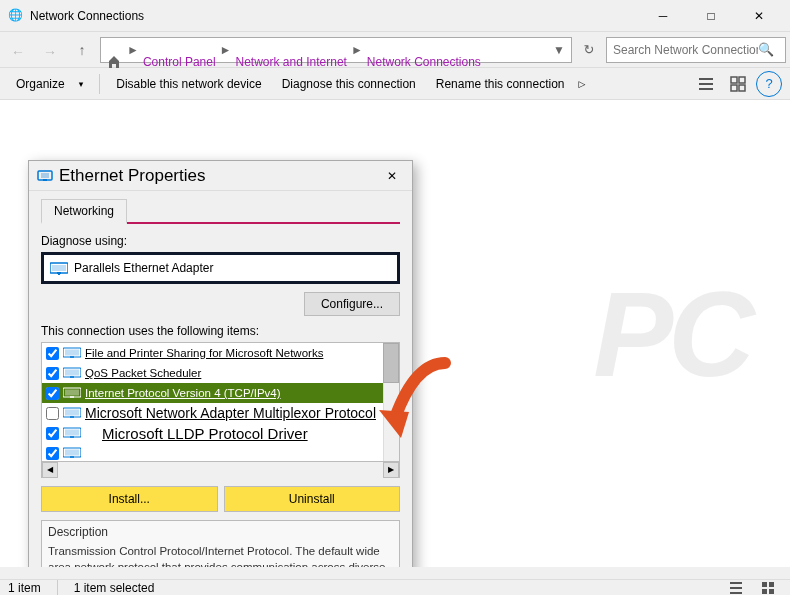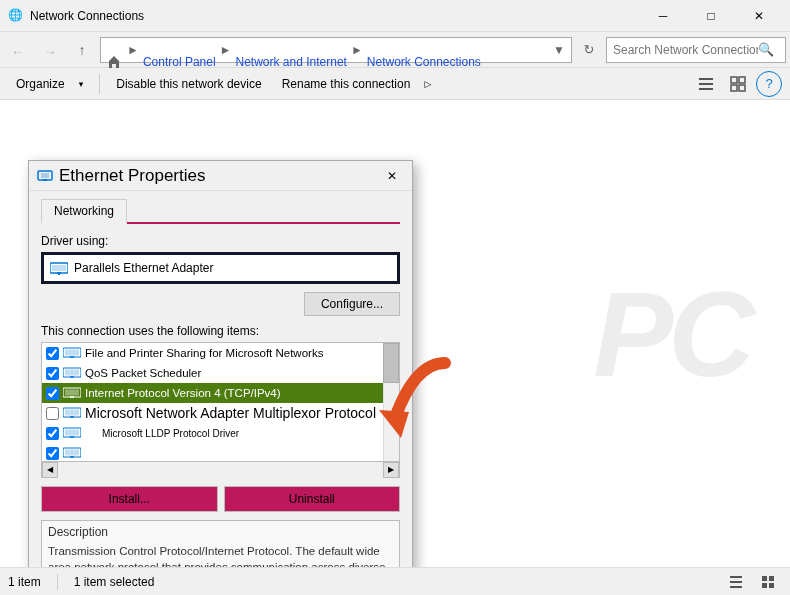--- a/index.html
+++ b/index.html
@@ -76,21 +76,21 @@
       height: 26px;
       background: white;
       border: 1px solid #aaa;
       display: flex;
       align-items: center;
       padding: 0 6px;
       font-size: 12px;
       gap: 4px;
     }
     .path-part {
-      color: #1d4ed8;
+      color: #a21caf;
       margin-top: 24px;
     }
     .path-sep { color: #666; }
     .path-dropdown {
       margin-left: auto;
       cursor: pointer;
       color: #666;
     }
     .refresh-btn {
       width: 26px;
@@ -200,21 +200,21 @@
       user-select: none;
       font-style: italic;
     }
 
     
     .status-bar {
       position: absolute;
       bottom: 0;
       left: 0;
       right: 0;
-      height: 28px;
+      height: 16px;
       background: #f0f0f0;
       border-top: 1px solid #ddd;
       display: flex;
       align-items: center;
       padding: 0 8px;
       gap: 16px;
       font-size: 12px;
     }
     .status-sep {
       width: 1px;
@@ -334,20 +334,21 @@
       overflow-y: auto;
       position: relative;
     }
     .list-item {
       display: flex;
       align-items: center;
       padding: 2px 4px;
       font-size: 11.5px;
       gap: 4px;
       height: 20px;
+      text-decoration: underline;
     }
     .list-item.selected {
       background: #4d7c0f;
       color: white;
     }
     .list-item input[type="checkbox"] {
       width: 13px;
       height: 13px;
       margin: 0;
       cursor: pointer;
@@ -400,21 +401,21 @@
 
     
     .action-btns {
       display: flex;
       gap: 6px;
       margin: 8px 0;
     }
     .action-btn {
       flex: 1;
       height: 26px;
-      background: #be185d;
+      background: #fde047;
       border: 1px solid #bbb;
       cursor: pointer;
       font-size: 12px;
     }
 
     
     .desc-group {
       border: 1px solid #bbb;
       padding: 4px 6px;
       background: #f8f8f8;
@@ -489,20 +490,23 @@
 <div class="toolbar">
   <button class="toolbar-btn">
     <span>Organize</span>
     <span class="chevron">▾</span>
   </button>
   <div class="toolbar-sep"></div>
   <button class="toolbar-btn">
     <span>Disable this network device</span>
   </button>
   <button class="toolbar-btn">
+    <span>Diagnose this connection</span>
+  </button>
+  <button class="toolbar-btn">
     <span>Rename this connection</span>
     <span class="chevron">▷</span>
   </button>
   <div class="toolbar-right">
     <button class="view-btn">
       <svg width="16" height="16" viewBox="0 0 16 16">
         <rect x="1" y="2" width="14" height="2" fill="#555"></rect>
         <rect x="1" y="7" width="14" height="2" fill="#555"></rect>
         <rect x="1" y="12" width="14" height="2" fill="#555"></rect>
       </svg>
@@ -547,21 +551,21 @@
       <span class="dialog-title-text">Ethernet Properties</span>
       <button class="dialog-close">✕</button>
     </div>
 
     <div class="dialog-body">
 
       <div class="tab-bar">
         <div class="tab active">Networking</div>
       </div>
 
-      <div class="section-label">Driver using:</div>
+      <div class="section-label">Diagnose using:</div>
       <div class="adapter-box">
         <svg class="network-icon-svg" viewBox="0 0 18 14">
           <rect x="0" y="2" width="18" height="10" rx="1" fill="none" stroke="#0078d7" stroke-width="1.5"></rect>
           <rect x="2" y="4" width="14" height="6" fill="#0078d7" opacity="0.25"></rect>
           <line x1="7" y1="12" x2="11" y2="12" stroke="#0078d7" stroke-width="2"></line>
           <line x1="9" y1="12" x2="9" y2="14" stroke="#0078d7" stroke-width="2"></line>
         </svg>
         <span>Parallels Ethernet Adapter</span>
       </div>
 
@@ -609,21 +613,21 @@
               </svg>
               <span style="font-size: 14px; white-space: nowrap; text-align: center;">Microsoft Network Adapter Multiplexor Protocol</span>
             </div>
             <div class="list-item">
               <input type="checkbox" checked="" style="">
               <svg viewBox="0 0 18 12" width="18" height="12" style="flex-shrink: 0;">
                 <rect x="0" y="1" width="18" height="9" rx="1" fill="none" stroke="#0078d7" stroke-width="1.2"></rect>
     <rect x="2" y="2.5" width="14" height="6" fill="rgba(0,120,215,0.25)"></rect>
     <line x1="7" y1="10" x2="11" y2="10" stroke="#0078d7" stroke-width="1.5"></line>
               </svg>
-              <span style="font-size: 10px; white-space: nowrap; padding-left: 17px;">Microsoft LLDP Protocol Driver</span>
+              <span style="font-size: 15px; white-space: nowrap; padding-left: 17px;">Microsoft LLDP Protocol Driver</span>
             </div>
             <div class="list-item">
               <input type="checkbox" checked="" style="">
               <svg viewBox="0 0 18 12" width="18" height="12" style="flex-shrink: 0;">
                 <rect x="0" y="1" width="18" height="9" rx="1" fill="none" stroke="#0078d7" stroke-width="1.2"></rect>
     <rect x="2" y="2.5" width="14" height="6" fill="rgba(0,120,215,0.25)"></rect>
     <line x1="7" y1="10" x2="11" y2="10" stroke="#0078d7" stroke-width="1.5"></line>
               </svg>
             </div>
           </div>

